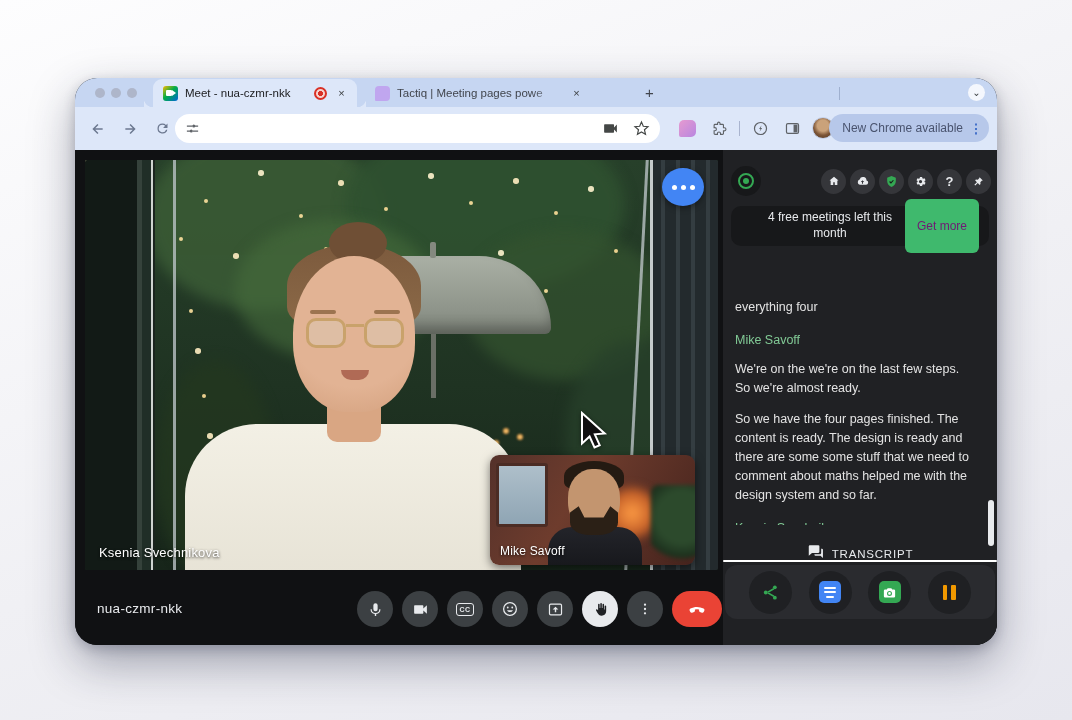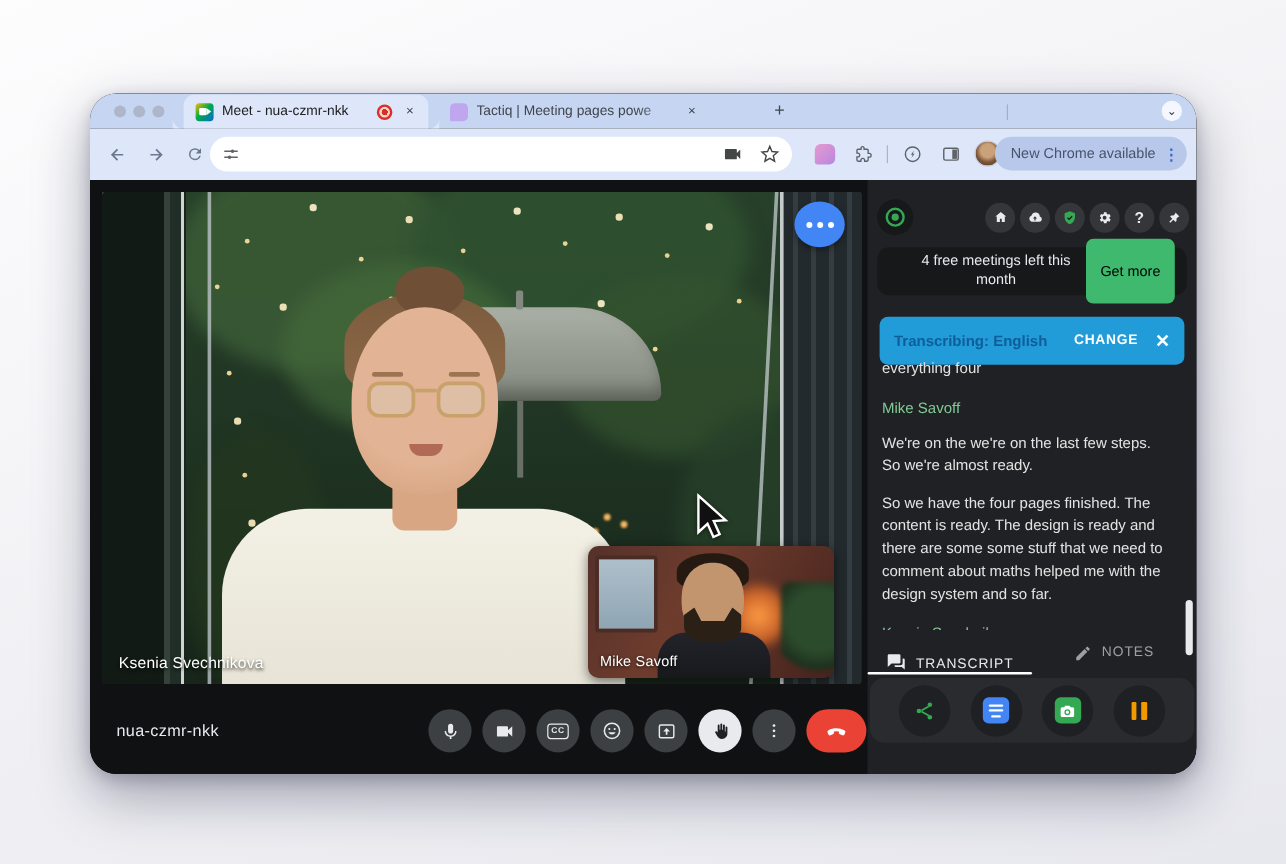--- a/index.html
+++ b/index.html
@@ -104,21 +104,21 @@
   .sb-head { position:absolute; left:8px; top:16px; right:6px; height:30px; display:flex; align-items:center; }
   .status-ring { width:30px; height:30px; border-radius:50%; background:#17181a; display:flex; align-items:center; justify-content:center; }
   .status-ring i { width:16px; height:16px; border:2.5px solid #34a853; border-radius:50%; display:flex; align-items:center; justify-content:center; }
   .status-ring b { width:6px; height:6px; border-radius:50%; background:#34a853; }
   .sb-icons { margin-left:auto; display:flex; gap:4px; }
   .sb-ic { width:25px; height:25px; border-radius:50%; background:#35363a; display:flex; align-items:center; justify-content:center; color:#e8eaed; font-size:12px; }
   .sb-ic svg { fill:#e8eaed; }
   .sb-ic.shield-bg svg { fill:#34a853; }
   .quota { position:absolute; left:8px; top:56px; right:8px; height:40px; background:#17181a; border-radius:10px; display:flex; align-items:center; padding:0 10px 0 24px; }
   .quota-text { color:#e8eaed; font-size:12px; line-height:1.3; width:150px; text-align:center; }
-  .getmore { margin-left:auto; background:#3fb96d; color:#000000; font-size:12px; padding:20px 12px; border-radius:6px; white-space:nowrap;text-align:right; }
+  .getmore { margin-left:auto; background:#3fb96d; color:#701a75; font-size:12px; padding:20px 12px; border-radius:6px; white-space:nowrap;text-align:right; }
   .transbar { position:absolute; left:10px; top:114px; right:10px; height:40px; background:#219cd8; border-radius:7px; display:flex; align-items:center; padding:0 12px; }
   .transbar .tb-label { color:#0d5e9a; font-size:12.5px; font-weight:bold; }
   .transbar .tb-change { margin-left:auto; color:#fff; font-size:11.5px; font-weight:bold; letter-spacing:.6px; }
   .transbar .tb-close { color:#fff; font-size:15px; margin-left:14px; font-weight:bold; }
   .transcript { position:absolute; left:12px; top:148px; right:24px; bottom:120px; overflow:hidden; color:#e3e3e3; font-size:12.5px; line-height:1.52; }
   .transcript .speaker { color:#81c995; margin:14px 0 10px; }
   .transcript p { margin-bottom:12px; }
   .scrollthumb { position:absolute; right:3px; top:350px; width:6px; height:46px; background:#e8eaed; border-radius:3px; }
   .sb-tabs { position:absolute; left:0; bottom:85px; width:100%; height:32px; display:flex; }
   .sb-tab { flex:1; display:flex; align-items:center; justify-content:center; gap:8px; font-size:11.5px; letter-spacing:.8px; color:#9aa0a6; position:relative; }
@@ -374,48 +374,37 @@
               </svg>
           </div>
         </div>
       </div>
 
       <div class="quota">
         <div class="quota-text">4 free meetings left this month</div>
         <div class="getmore">Get more</div>
       </div>
 
-      <div class="transbar">
-        <span class="tb-label">Transcribing: English</span>
-        <span class="tb-change">CHANGE</span>
-        <span class="tb-close">✕</span>
-      </div>
 
       <div class="transcript">
         <p>everything four</p>
         <div class="speaker">Mike Savoff</div>
         <p>We're on the we're on the last few steps. So we're almost ready.</p>
         <p>So we have the four pages finished. The content is ready. The design is ready and there are some some stuff that we need to comment about maths helped me with the design system and so far.</p>
         <div class="speaker">Ksenia Svechnikova</div>
 
       </div>
       <div class="scrollthumb"></div>
 
       <div class="sb-tabs">
         <div class="sb-tab active">
           <svg width="17" height="17" viewBox="0 0 24 24">
               <path d="M4 3h12a1.5 1.5 0 0 1 1.5 1.5v8A1.5 1.5 0 0 1 16 14H7l-4.5 4V4.5A1.5 1.5 0 0 1 4 3zm16 5h1a1.5 1.5 0 0 1 1.5 1.5V21l-3.5-3h-7A1.5 1.5 0 0 1 10.5 16.5V16h7.2c1.3 0 2.3-1 2.3-2.3z" fill-rule="evenodd"></path>
             </svg>
           <span>TRANSCRIPT</span>
-        </div>
-        <div class="sb-tab">
-          <svg width="15" height="15" viewBox="0 0 24 24">
-              <path d="M3 17.25V21h3.75L17.8 9.94l-3.75-3.75zM20.7 7.04a1 1 0 0 0 0-1.41L18.37 3.3a1 1 0 0 0-1.41 0l-1.83 1.83 3.75 3.75z"></path>
-            </svg>
-          <span>NOTES</span>
         </div>
       </div>
 
       <div class="sb-actions">
         <div class="sb-act">
           <svg width="19" height="19" viewBox="0 0 24 24">
               <g fill="#34a853">
                 <circle cx="17.5" cy="5.5" r="2.4"></circle>
                 <circle cx="6" cy="12" r="2.4"></circle>
                 <circle cx="17.5" cy="18.5" r="2.4"></circle>

